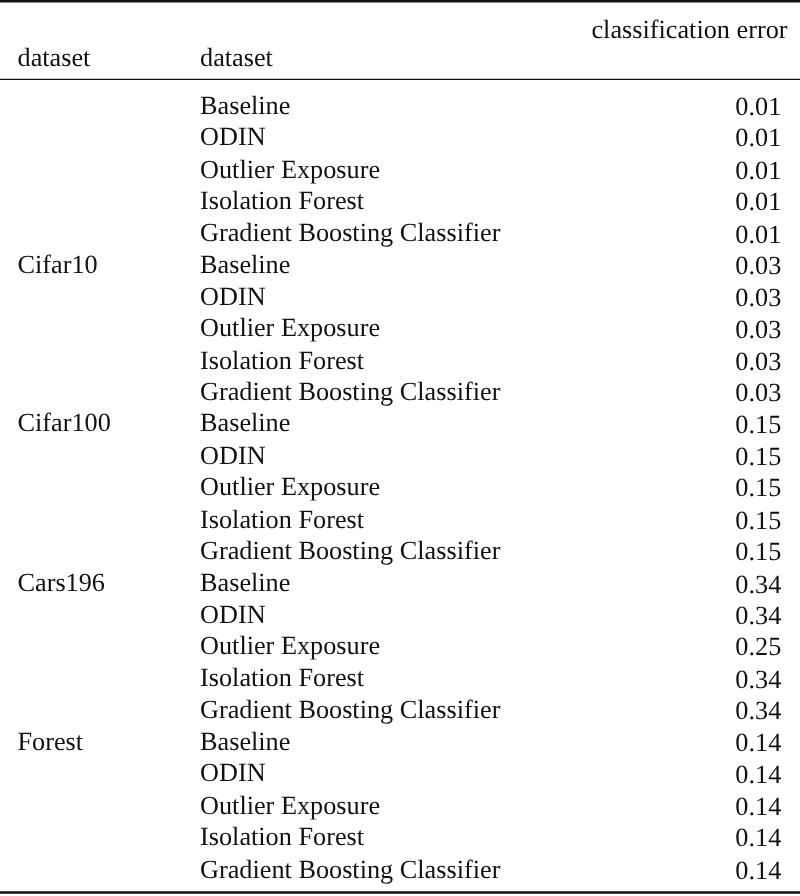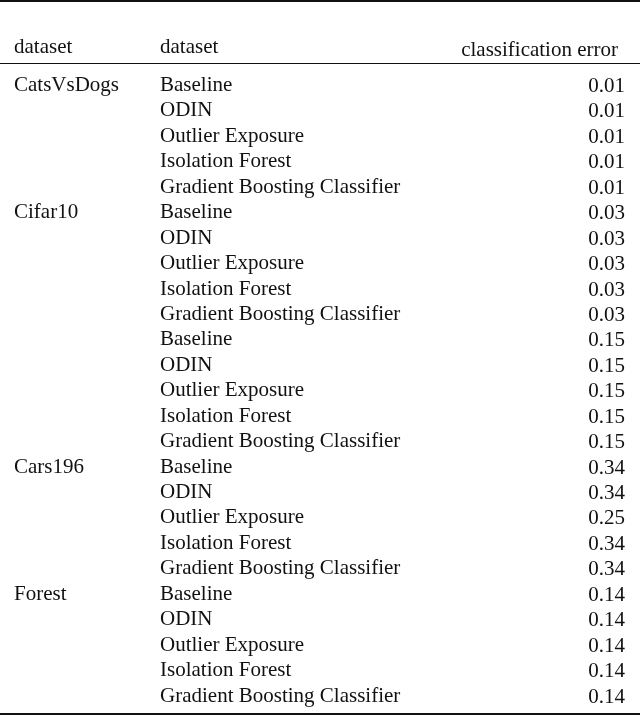--- a/index.html
+++ b/index.html
@@ -5,40 +5,39 @@
     html, body { margin: 0; padding: 0; background: #ffffff; }
     body { width: 640px; height: 717px; position: relative; overflow: hidden;
            font-family: "Liberation Serif", "DejaVu Serif", serif; color: #111; }
     .rule { position: absolute; left: 0; width: 640px; background: #111; }
     .rule.top { top: 0; height: 2px; }
     .rule.mid { top: 63px; height: 1.3px; }
     .rule.bottom { top: 713px; height: 2px; }
     .hdr { position: absolute; font-size: 21px; line-height: 24px; white-space: nowrap; }
     .hdr.dataset { left: 14px; top: 34px; }
     .hdr.method { left: 160px; top: 34px; }
-    .hdr.err { right: 22px; top: 11px; margin-top: 26px; }
+    .hdr.err { right: 10px; top: 11px; }
     #rows { position: absolute; left: 0; top: 72px; width: 640px; }
     .row { position: relative; height: 25.45px; font-size: 21px; line-height: 25px; white-space: nowrap; }
     .row .c-dataset { position: absolute; left: 14px; top: 0; }
     .row .c-method { position: absolute; left: 160px; top: 0; }
     .row .c-err { position: absolute; right: 15px; top: 1px; }
   </style>
 </head>
 <body>
 
 <div>
   <div class="rule top"></div>
   <div class="hdr err">classification error</div>
   <div class="hdr dataset">dataset</div>
   <div class="hdr method">dataset</div>
   <div class="rule mid"></div>
 
   <div id="rows">
     <div class="row">
-        <span class="c-dataset">CatsVsDogs</span>
         <span class="c-method">Baseline</span>
         <span class="c-err">0.01</span>
       </div>
     <div class="row">
         <span class="c-dataset"></span>
         <span class="c-method">ODIN</span>
         <span class="c-err">0.01</span>
       </div>
     <div class="row">
         <span class="c-dataset"></span>
@@ -74,20 +73,21 @@
         <span class="c-dataset"></span>
         <span class="c-method">Isolation Forest</span>
         <span class="c-err">0.03</span>
       </div>
     <div class="row">
         <span class="c-dataset"></span>
         <span class="c-method">Gradient Boosting Classifier</span>
         <span class="c-err">0.03</span>
       </div>
     <div class="row">
+        <span class="c-dataset">Cifar100</span>
         <span class="c-method">Baseline</span>
         <span class="c-err">0.15</span>
       </div>
     <div class="row">
         <span class="c-dataset"></span>
         <span class="c-method">ODIN</span>
         <span class="c-err">0.15</span>
       </div>
     <div class="row">
         <span class="c-dataset"></span>

